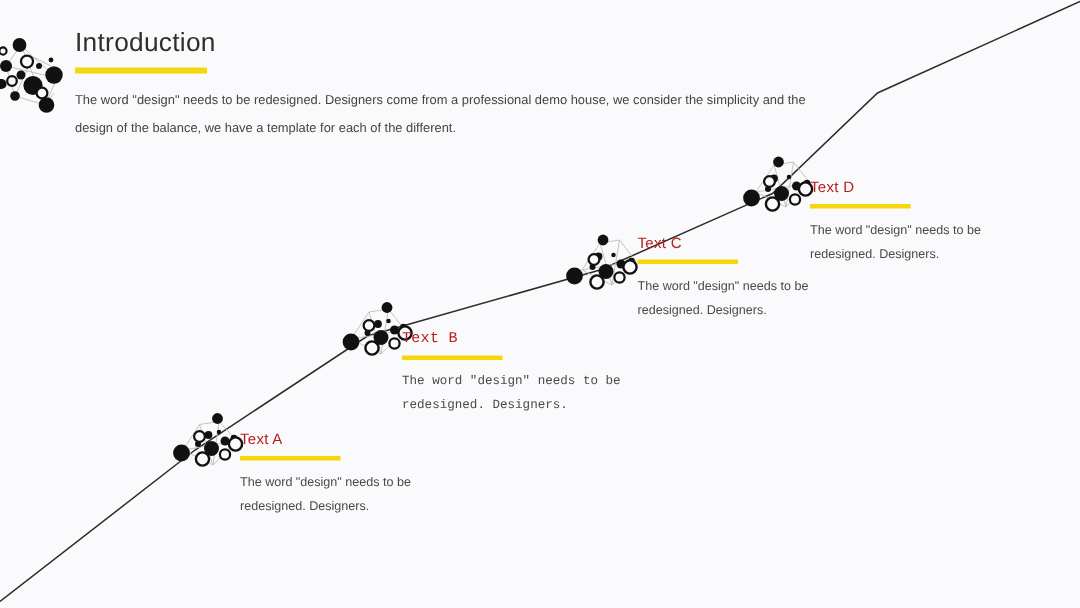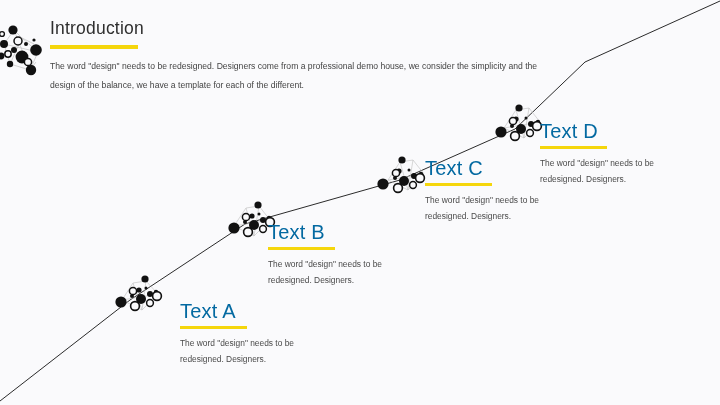--- a/index.html
+++ b/index.html
@@ -24,22 +24,22 @@
     position: absolute;
     left: 0;
     top: 0;
     width: 720px;
     height: 405px;
   }
   .block {
     position: absolute;
   }
   .heading {
-    font-size: 20px;
-    color: #0369a1;
+    font-size: 10px;
+    color: #b91c1c;
     font-weight: 400;
     letter-spacing: 0.2px;
     white-space: nowrap;
     line-height: 1;
   }
   .heading.big {
     font-size: 17.5px;
     color: #2e2e2e;
   }
   .rule {
@@ -172,27 +172,27 @@
       <circle cx="526" cy="118" r="1.5" fill="#111"></circle>
     </g>
   </svg>
 
   <div class="block" style="left:50px; top:20px; width:490px;">
     <div class="heading big">Introduction</div>
     <div class="rule big" style="width:88px;"></div>
     <div class="body-text big">The word "design" needs to be redesigned. Designers come from a professional demo house, we consider the simplicity and the design of the balance, we have a template for each of the different.</div>
   </div>
 
-  <div class="block" style="left:180px; top:289px; width:148px;margin-top:12px;">
+  <div class="block" style="left:160px; top:289px; width:148px;">
     <div class="heading">Text A</div>
     <div class="rule" style="width:67px;"></div>
     <div class="body-text">The word "design" needs to be redesigned. Designers.</div>
   </div>
 
-  <div class="block" style="left:268px; top:222px; width:148px;">
+  <div class="block" style="left:268px; top:222px; width:148px;font-family:Liberation Mono, monospace;">
     <div class="heading">Text B</div>
     <div class="rule" style="width:67px;"></div>
     <div class="body-text">The word "design" needs to be redesigned. Designers.</div>
   </div>
 
   <div class="block" style="left:425px; top:158px; width:148px;">
     <div class="heading">Text C</div>
     <div class="rule" style="width:67px;"></div>
     <div class="body-text">The word "design" needs to be redesigned. Designers.</div>
   </div>

